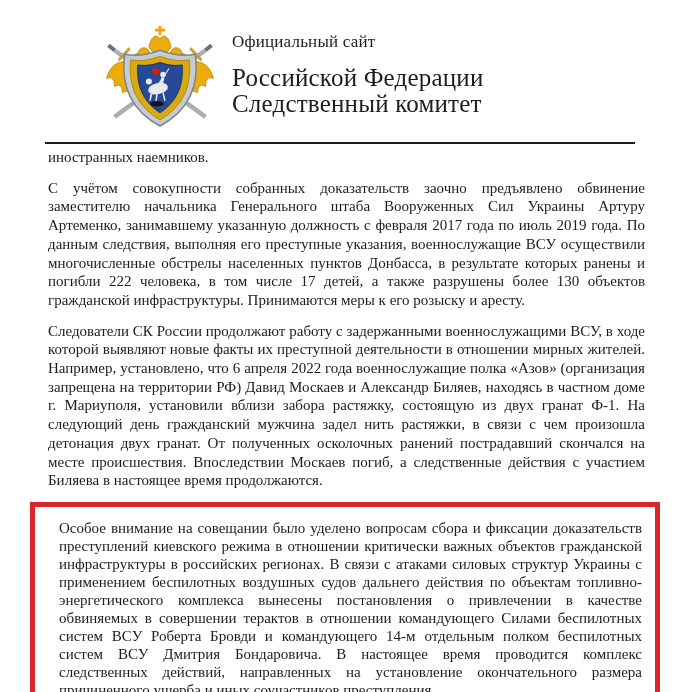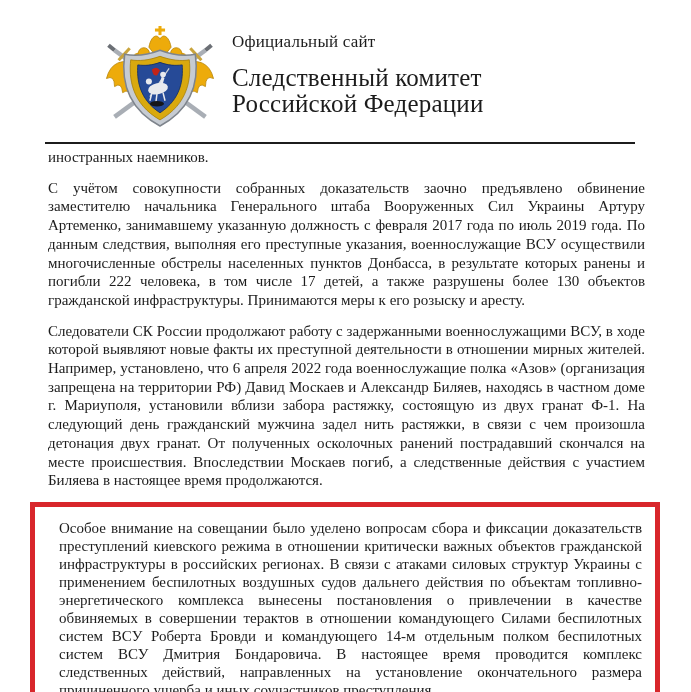--- a/index.html
+++ b/index.html
@@ -87,22 +87,22 @@
         <line x1="47" y1="66" x2="45" y2="74" stroke="#e8e9ee" stroke-width="1.5"></line>
         <line x1="52" y1="67" x2="51" y2="75" stroke="#e8e9ee" stroke-width="1.5"></line>
         <line x1="58" y1="66" x2="60" y2="74" stroke="#e8e9ee" stroke-width="1.5"></line>
         <ellipse cx="52" cy="77" rx="7" ry="2.8" fill="#15161a"></ellipse>
       </g>
     </svg>
 
     <div class="header-text">
       <div class="site-label">Официальный сайт</div>
       <div class="org-name">
+        <div>Российской Федерации</div>
         <div>Следственный комитет</div>
-        <div>Российской Федерации</div>
       </div>
     </div>
   </div>
 
   <div class="rule"></div>
 
   <div class="content">
     <p>иностранных наемников.</p>
     <p>С учётом совокупности собранных доказательств заочно предъявлено обвинение заместителю начальника Генерального штаба Вооруженных Сил Украины Артуру Артеменко, занимавшему указанную должность с февраля 2017 года по июль 2019 года. По данным следствия, выполняя его преступные указания, военнослужащие ВСУ осуществили многочисленные обстрелы населенных пунктов Донбасса, в результате которых ранены и погибли 222 человека, в том числе 17 детей, а также разрушены более 130 объектов гражданской инфраструктуры. Принимаются меры к его розыску и аресту.</p>
     <p>Следователи СК России продолжают работу с задержанными военнослужащими ВСУ, в ходе которой выявляют новые факты их преступной деятельности в отношении мирных жителей. Например, установлено, что 6 апреля 2022 года военнослужащие полка «Азов» (организация запрещена на территории РФ) Давид Москаев и Александр Биляев, находясь в частном доме г. Мариуполя, установили вблизи забора растяжку, состоящую из двух гранат Ф-1. На следующий день гражданский мужчина задел нить растяжки, в связи с чем произошла детонация двух гранат. От полученных осколочных ранений пострадавший скончался на месте происшествия. Впоследствии Москаев погиб, а следственные действия с участием Биляева в настоящее время продолжаются.</p>

